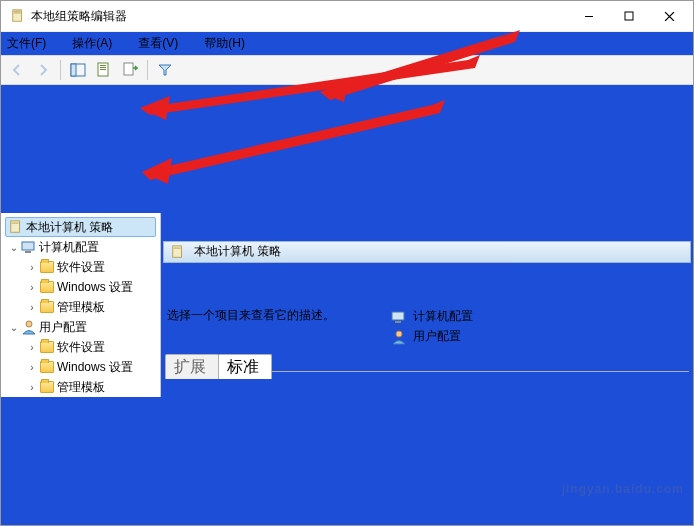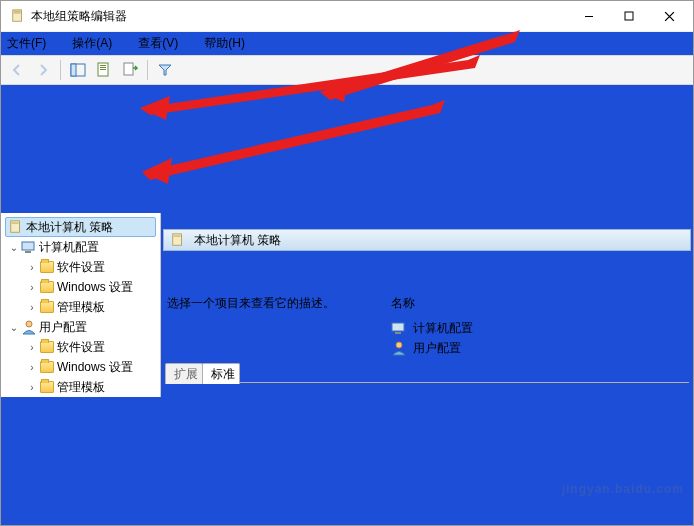--- a/index.html
+++ b/index.html
@@ -25,21 +25,21 @@
   .tree-root { background:#cde6f7; border:1px solid #7eb4ea; border-radius:2px; margin:0 4px; padding-right:4px;}
   .detail-pane { flex:1; display:flex; flex-direction:column; min-width:0; }
   .detail-header { height:22px; background:linear-gradient(#eaf3fb,#c9dff2); border:1px solid #9ab8d6; margin: 2px 2px 0 2px; display:flex; align-items:center; padding:0 6px; gap:6px; font-size:12px; color:#000;}
   .detail-body { flex:1; display:flex; padding: 8px 6px 0 6px; gap: 24px; min-height:0;margin-top:36px;}
   .left-col { flex:0 0 200px; }
   .instr { font-size:12px; color:#000; }
   .right-col { flex:1; }
   .col-header { font-size:12px; color:#000; margin-bottom:6px; }
   .list-row { display:flex; align-items:center; height:20px; font-size:12px; gap:4px; }
   .tabs-area { height:24px; display:flex; align-items:flex-end; padding-left:4px; }
-  .tab { font-size:12px; padding:2px 4px 1px 8px; border:1px solid #b0b0b0; border-bottom:none; background:#fff; position:relative; top:2px; border-radius:2px 2px 0 0; color:#000;}
+  .tab { font-size:16px; padding:2px 12px 1px 8px; border:1px solid #b0b0b0; border-bottom:none; background:#fff; position:relative; top:8px; border-radius:2px 2px 0 0; color:#000;}
   .tab.inactive { background:#f1f1f1; color:#666;}
   .tab + .tab { margin-left:-1px;}
   .bottom-border { height:0; border-top:1px solid #b0b0b0; margin:0 4px;}
   .annot { position:absolute; pointer-events:none; }
   .arrow path { fill:#e81f1f; }
   .folder-ic { width:14px; height:12px; background:linear-gradient(#ffe89a,#f7c94a); border:1px solid #d4a636; border-radius:1px; position:relative;}
   .folder-ic::before { content:""; position:absolute; top:-3px; left:0; width:6px; height:3px; background:#f7c94a; border:1px solid #d4a636; border-bottom:none; border-radius:1px 1px 0 0;}
   .book-ic { width:14px; height:14px; }
   .comp-ic-svg { width:16px; height:16px; }
   .user-ic-svg { width:16px; height:16px; }
@@ -212,21 +212,20 @@
               <rect x="3" y="3" width="8" height="1" fill="#b49b4e"></rect>
             </svg>
           </span>
         <span>本地计算机 策略</span>
       </div>
       <div class="detail-body">
         <div class="left-col">
           <div class="instr">选择一个项目来查看它的描述。</div>
         </div>
         <div class="right-col">
-          <div class="col-header">名称</div>
           <div class="list-row">
             <span class="ic-slot">
                 <svg class="comp-ic-svg" viewBox="0 0 16 16">
                   <rect x="1" y="3" width="12" height="8" fill="#cfe3f4" stroke="#3a78b5"></rect>
                   <rect x="4" y="12" width="6" height="2" fill="#888"></rect>
                 </svg>
               </span>
             <span>计算机配置</span>
           </div>
           <div class="list-row">

